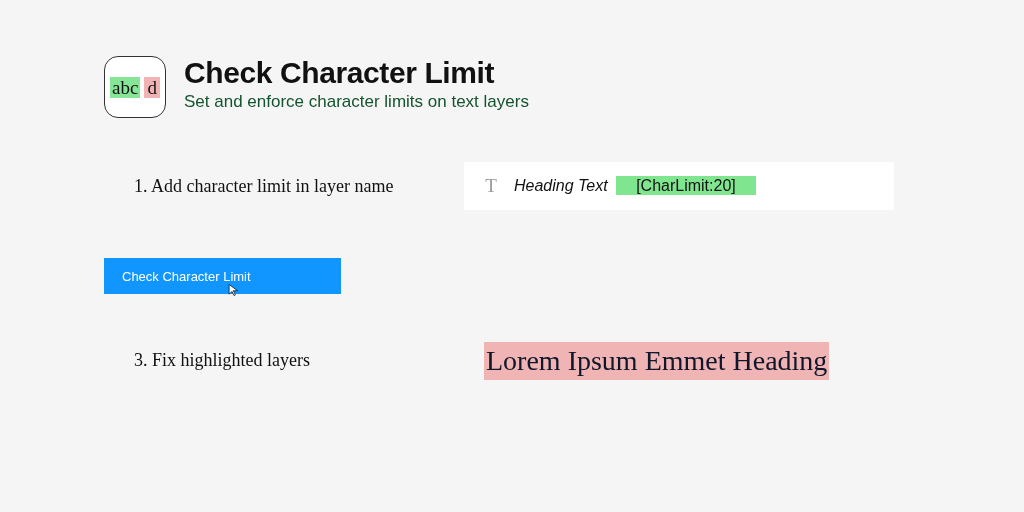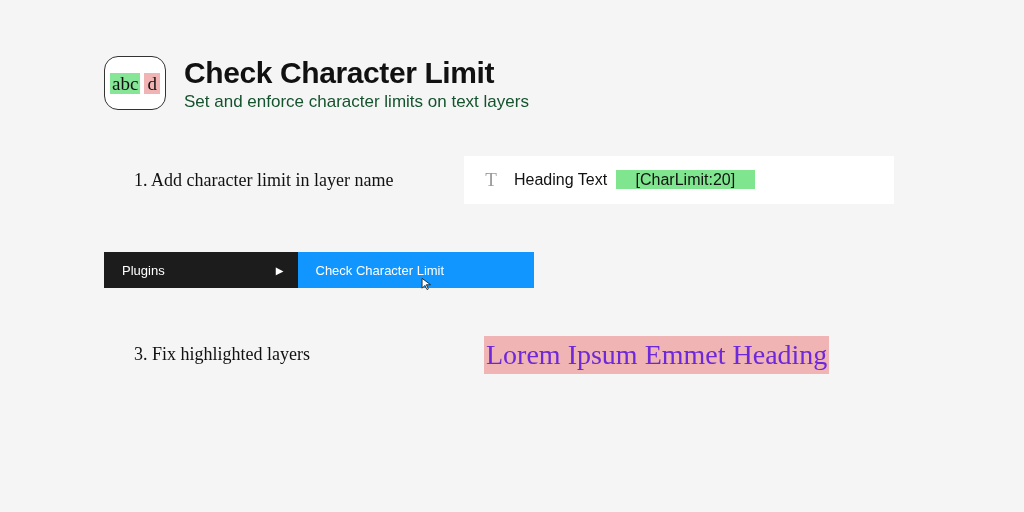--- a/index.html
+++ b/index.html
@@ -14,21 +14,21 @@
     padding: 56px 104px 40px 104px;
   }
   .header {
     display: flex;
     align-items: flex-start;
     gap: 18px;
     margin-bottom: 44px;
   }
   .app-icon {
     width: 62px;
-    height: 54px;
+    height: 62px;
     background: #fff;
     border: 1px solid #333;
     border-radius: 14px;
     display: flex;
     align-items: center;
     justify-content: center;
     flex-shrink: 0;
   }
   .app-icon-inner {
     display: flex;
@@ -95,20 +95,21 @@
     width: 18px;
     text-align: center;
     font-family: "Times New Roman", Georgia, serif;
     font-size: 19px;
     color: #9a9a9a;
     font-weight: 400;
   }
   .layer-name {
     font-size: 16px;
     color: #111;
+    font-style: italic;
   }
   .char-limit-tag {
     background: #80e58f;
     color: #111;
     padding: 1px 20px;
     font-size: 16px;
     margin-left: 4px;
   }
 
   
@@ -150,21 +151,21 @@
   }
   .note-emoji {
     display: inline-block;
     vertical-align: -3px;
   }
 
   
   .highlighted {
     display: inline-block;
     background: #f0b4b4;
-    color: #6d28d9;
+    color: #0f172a;
     font-family: Georgia, "Times New Roman", serif;
     font-size: 28px;
     padding: 0 2px;
     line-height: 1.35;
   }
 </style>
 </head>
 <body>
 
 <div class="page">
@@ -192,24 +193,20 @@
           <span class="layer-name">Heading Text</span>
           <span class="char-limit-tag">[CharLimit:20]</span>
         </span>
       </div>
     </div>
   </div>
 
   <div class="row">
     <div class="visual">
       <div class="menu-bar">
-        <div class="menu-left">
-          <span>Plugins</span>
-          <span class="menu-arrow">▶</span>
-        </div>
         <div class="menu-right">
           <span>Check Character Limit</span>
           <svg class="cursor" viewBox="0 0 20 20">
             <path d="M3 2 L3 16 L7 12 L10 18 L12 17 L9 11 L15 11 Z" fill="#fff" stroke="#000" stroke-width="1"></path>
           </svg>
         </div>
       </div>
     </div>
   </div>
 

